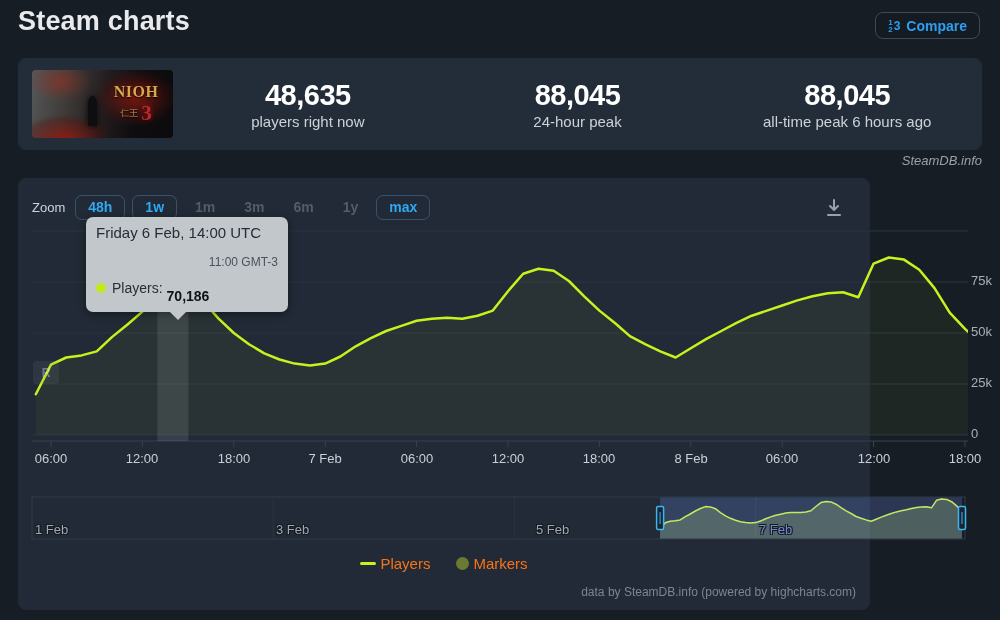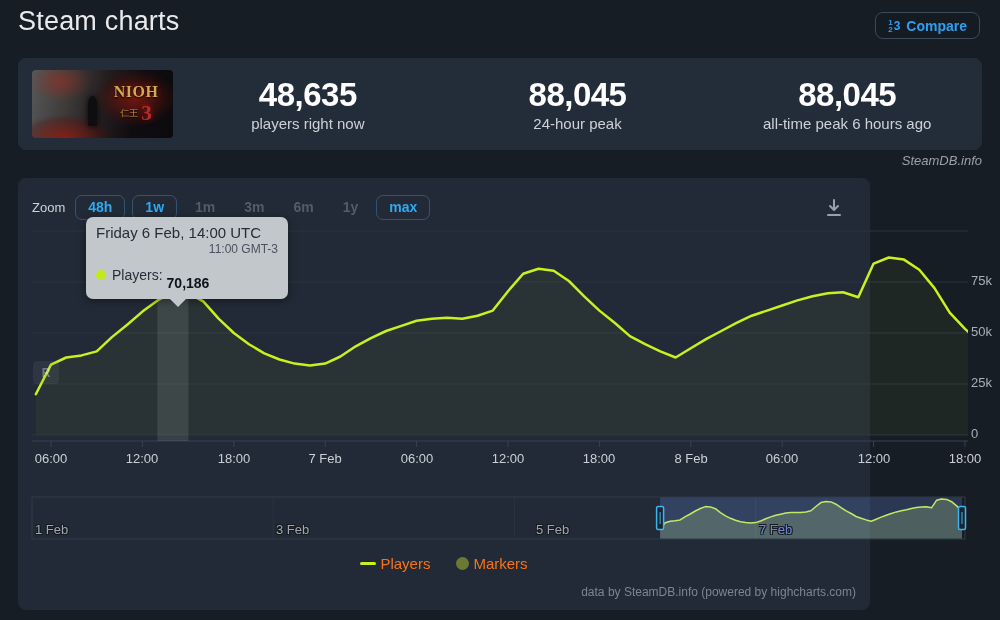--- a/index.html
+++ b/index.html
@@ -1,20 +1,20 @@
 <!DOCTYPE html>
 <html><head>
 <meta charset="utf-8">
 <style>
   html,body{margin:0;padding:0;background:#171d25;}
   #app{position:relative;width:1000px;height:620px;overflow:hidden;background:#171d25;
        font-family:"Liberation Sans",sans-serif;}
 
   
-  .page-title{position:absolute;left:18px;top:6px;margin:0;font-size:27px;font-weight:400;
+  .page-title{position:absolute;left:18px;top:6px;margin:0;font-size:27px;font-weight:700;
               color:#e8eaed;letter-spacing:.2px;text-align:right;}
   .compare-btn{position:absolute;right:20px;top:12px;height:27px;display:flex;align-items:center;
                gap:6px;background:rgba(18,25,33,.55);border:1px solid #3c4a59;border-radius:8px;
                color:#2d9ff0;font-weight:700;font-size:14px;padding:0 12px;cursor:pointer;
                font-family:inherit;}
   .cmp-icon{display:flex;align-items:center;}
   .cmp-col{display:flex;flex-direction:column;font-size:8px;line-height:7px;font-weight:700;}
   .cmp-3{font-size:12px;font-weight:700;margin-left:1px;}
 
   
@@ -30,21 +30,21 @@
           border-radius:45% 45% 20% 20% / 30% 30% 0 0;box-shadow:0 0 6px rgba(0,0,0,.8);}
   .logo{position:absolute;right:4px;top:14px;width:66px;text-align:center;line-height:1;}
   .logo-name{display:block;font-family:"Liberation Serif",serif;font-weight:700;font-size:16px;
              color:#d2a94e;letter-spacing:.5px;text-shadow:0 1px 2px #000,0 0 6px rgba(120,20,10,.6);}
   .logo-sub{display:flex;align-items:center;justify-content:center;gap:3px;margin-top:3px;}
   .logo-kanji{font-size:9px;color:#c09a45;text-shadow:0 1px 1px #000;}
   .logo-num{font-family:"Liberation Serif",serif;font-size:21px;font-weight:700;color:#c1272d;
             text-shadow:0 0 5px rgba(200,40,25,.7),0 1px 2px #000;}
   .stat-cols{flex:1;display:flex;}
   .stat{flex:1;text-align:center;}
-  .stat-value{font-size:33px;font-weight:800;color:#ffffff;letter-spacing:-.5px;}
+  .stat-value{font-size:29px;font-weight:800;color:#ffffff;letter-spacing:-.5px;}
   .stat-label{font-size:15px;color:#ccd2d8;margin-top:1px;}
 
   .watermark{position:absolute;right:18px;top:153px;font-style:italic;font-size:13px;color:#9aa1a8;}
 
   
   .chart-card{position:absolute;left:18px;top:178px;width:852px;height:432px;background:#212a36;
               border-radius:8px;}
   .toolbar{position:absolute;left:14px;top:17px;display:flex;align-items:center;z-index:5;}
   .zoom-label{font-size:13px;color:#cdd3d9;margin-right:10px;}
   .zbtn{font-family:inherit;font-weight:700;font-size:14px;padding:4px 12px;border-radius:7px;
@@ -64,21 +64,21 @@
 
   .ghost{position:absolute;left:15px;top:183px;width:26px;height:23px;border-radius:4px;
          background:rgba(130,140,150,.13);color:rgba(240,245,248,.35);font-size:12px;font-weight:700;
          display:flex;align-items:center;justify-content:center;z-index:4;}
 
   .tooltip{position:absolute;left:68px;top:39px;width:182px;background:#c2c7cb;border-radius:7px;
            padding:7px 10px 8px;z-index:6;box-shadow:0 2px 8px rgba(0,0,0,.4);}
   .tooltip:after{content:"";position:absolute;left:84px;top:100%;border:8px solid transparent;
                  border-top-color:#c2c7cb;border-bottom:none;}
   .tt-date{font-size:15px;color:#252d38;}
-  .tt-local{font-size:12px;text-align:right;color:#49525e;margin-top:1px;}
+  .tt-local{font-size:12px;text-align:right;color:#49525e;margin-top:14px;}
   .tt-row{font-size:14px;margin-top:3px;display:flex;align-items:center;color:#262e38;}
   .tt-dot{width:10px;height:10px;border-radius:50%;background:#c3e81c;margin-right:6px;}
   .tt-val{font-weight:700;color:#0d1319;margin-left:4px;margin-top:16px;}
 
   .legend{position:absolute;left:0;top:377px;width:100%;display:flex;justify-content:center;
           gap:26px;z-index:5;}
   .legend-item{display:flex;align-items:center;gap:4px;color:#f97316;font-size:15px;cursor:pointer;}
   .sw-line{width:16px;height:3px;border-radius:2px;display:inline-block;}
   .sw-dot{width:13px;height:13px;border-radius:50%;display:inline-block;}
 

